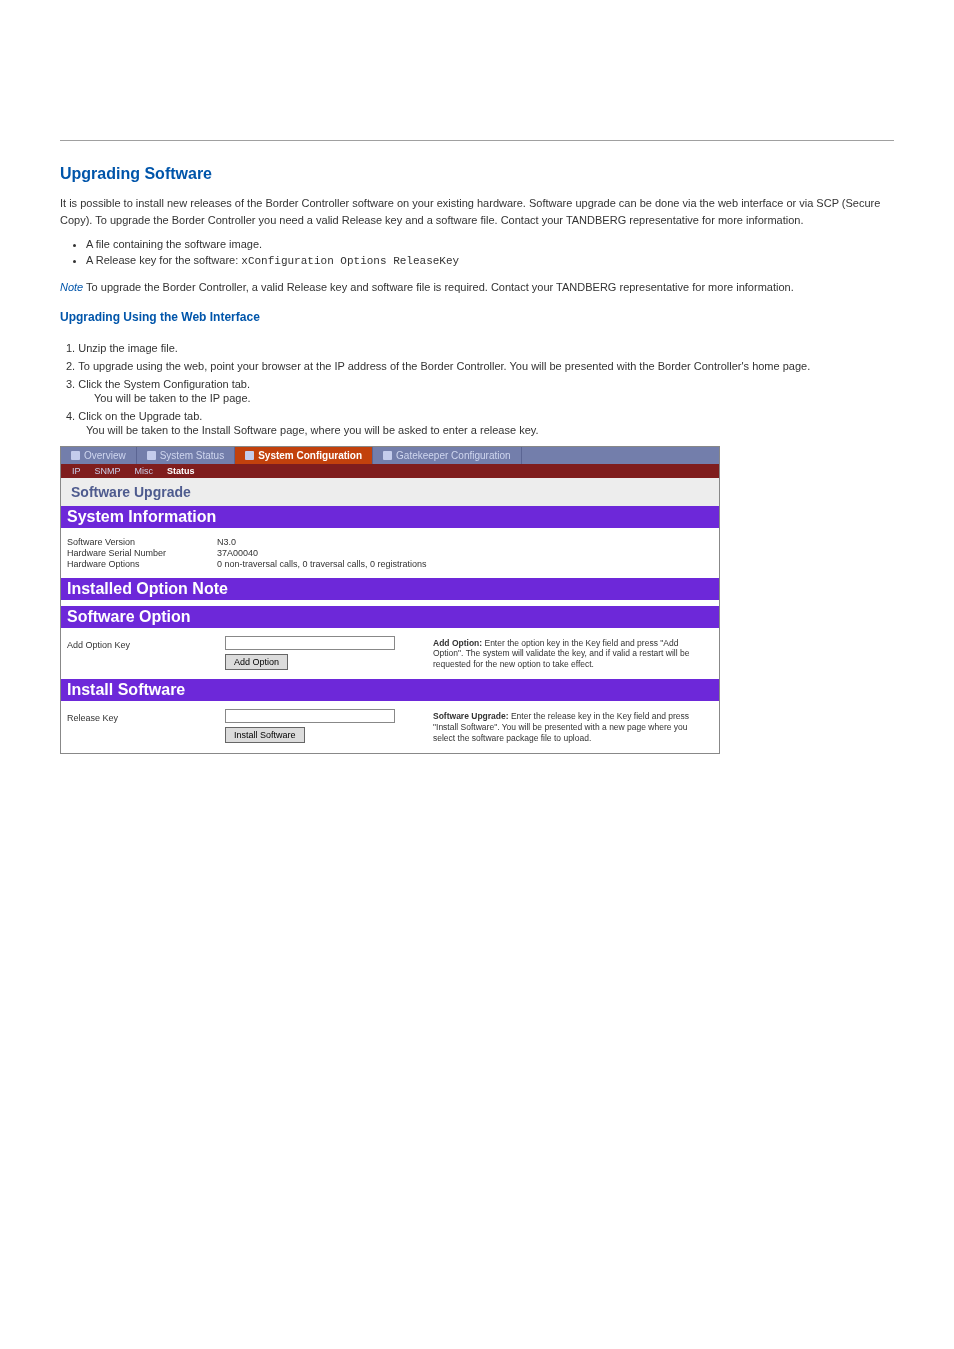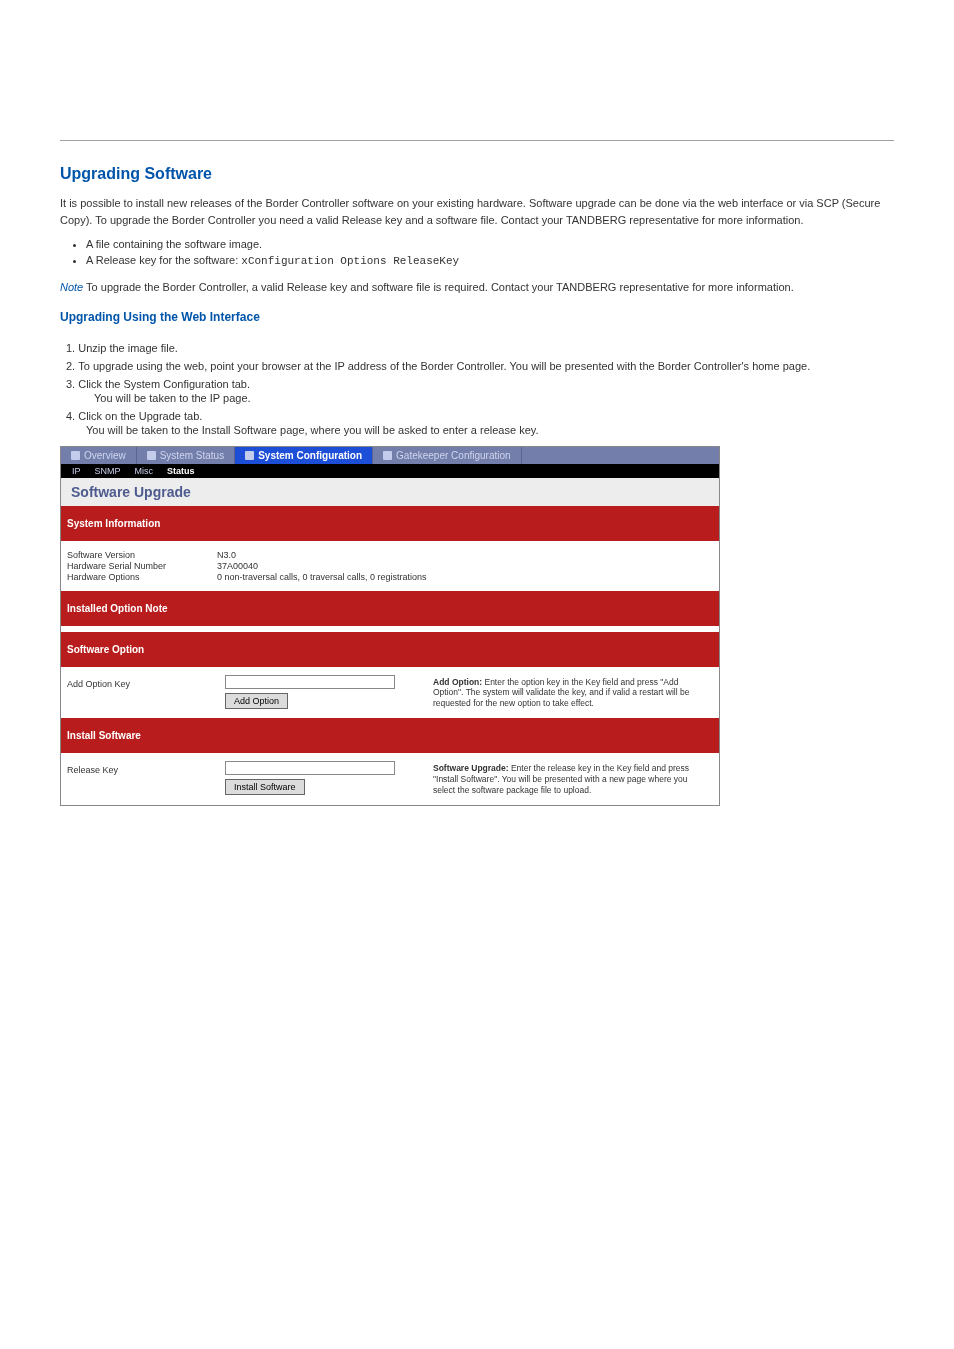--- a/index.html
+++ b/index.html
@@ -72,55 +72,55 @@
   .main-tabs div {
     padding: 3px 10px;
     font-size: 10px;
     color: #cfd6ef;
     display: flex;
     align-items: center;
     gap: 4px;
     border-right: 1px solid #5b6593;
   }
   .main-tabs div.active {
-    background: #1d4ed8;
+    background: #c2410c;
     color: #fff;
     font-weight: bold;
   }
   .main-tabs .tiny-icon {
     width: 9px; height: 9px; background: #c4ccec; border-radius: 1px;
     display:inline-block;
   }
   .sub-tabs {
     display: flex;
-    background: #000000;
+    background: #7f1d1d;
     padding: 0 4px;
   }
   .sub-tabs div {
     padding: 2px 7px;
     font-size: 9px;
     color: #c9d0ec;
   }
   .sub-tabs div.active {
     color: #fff;
     font-weight: bold;
   }
   .page-heading {
     background: #ededed;
     color: #4e5b8e;
     font-size: 14px;
     font-weight: bold;
     padding: 6px 10px;
   }
   .section-bar {
-    background: #b91c1c;
+    background: #6d28d9;
     color: #fff;
-    font-size: 10px;
-    font-weight: bold;
-    padding: 12px 6px;
+    font-size: 16px;
+    font-weight: bold;
+    padding: 2px 6px;
   }
   .section-body {
     background: #fff;
     padding: 8px 6px;
   }
   .kv-row { display:flex; font-size:9px; margin:1px 0; }
   .kv-row .k { width: 150px; }
   .kv-row .v { flex: 1; }
   .opt-row {
     display:flex;

